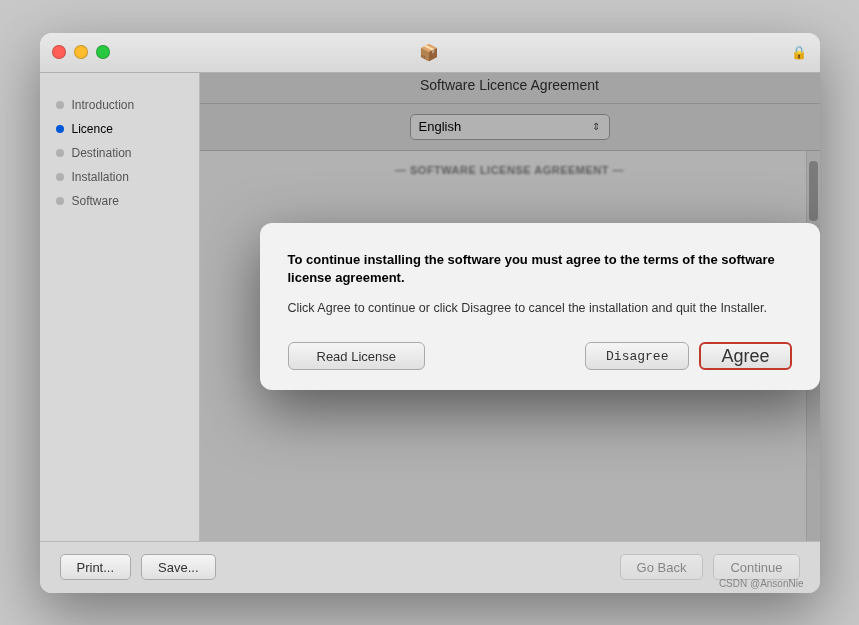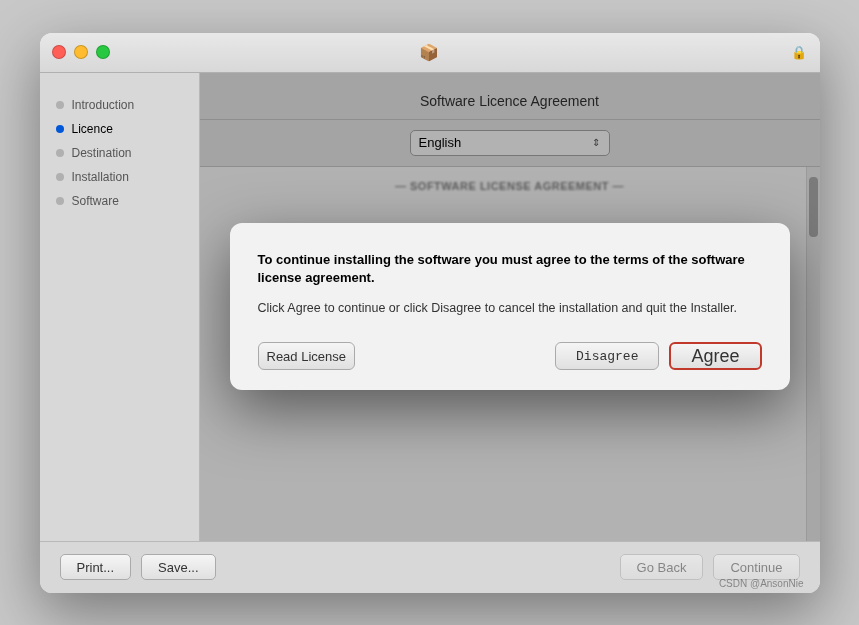--- a/index.html
+++ b/index.html
@@ -115,21 +115,21 @@
     
     .main-panel {
       flex: 1;
       display: flex;
       flex-direction: column;
       overflow: hidden;
       position: relative;
     }
 
     .panel-header {
-      padding: 20px 20px 10px;
+      padding: 4px 20px 10px;
       font-size: 14px;
       color: #333;
       text-align: center;
       border-bottom: 1px solid #ccc;
       background: #ebebeb;
     }
 
     
     .language-selector {
       display: flex;
@@ -238,21 +238,21 @@
       opacity: 0.5;
       cursor: default;
     }
 
     
     .modal-overlay {
       position: absolute;
       top: 0; left: 0; right: 0; bottom: 0;
       background: rgba(0,0,0,0.3);
       display: flex;
-      justify-content: center;
+      justify-content: flex-end;
       align-items: center;
       z-index: 100;
     }
 
     
     .modal-dialog {
       width: 560px;
       background: #f2f2f2;
       border-radius: 12px;
       box-shadow: 0 20px 60px rgba(0,0,0,0.5);
@@ -307,21 +307,21 @@
       font-size: 13px;
       color: #333;
       cursor: pointer;
       display: flex;
       align-items: center;
       justify-content: center;
       font-family: Liberation Mono, monospace;
     }
     .modal-btn-read {
       height: 28px;
-      padding: 0 8px;
+      padding: 0 28px;
       background: linear-gradient(to bottom, #f5f5f5, #e0e0e0);
       border: 1px solid #aaa;
       border-radius: 6px;
       font-size: 13px;
       color: #333;
       cursor: pointer;
       display: flex;
       align-items: center;
       justify-content: center;
     }

